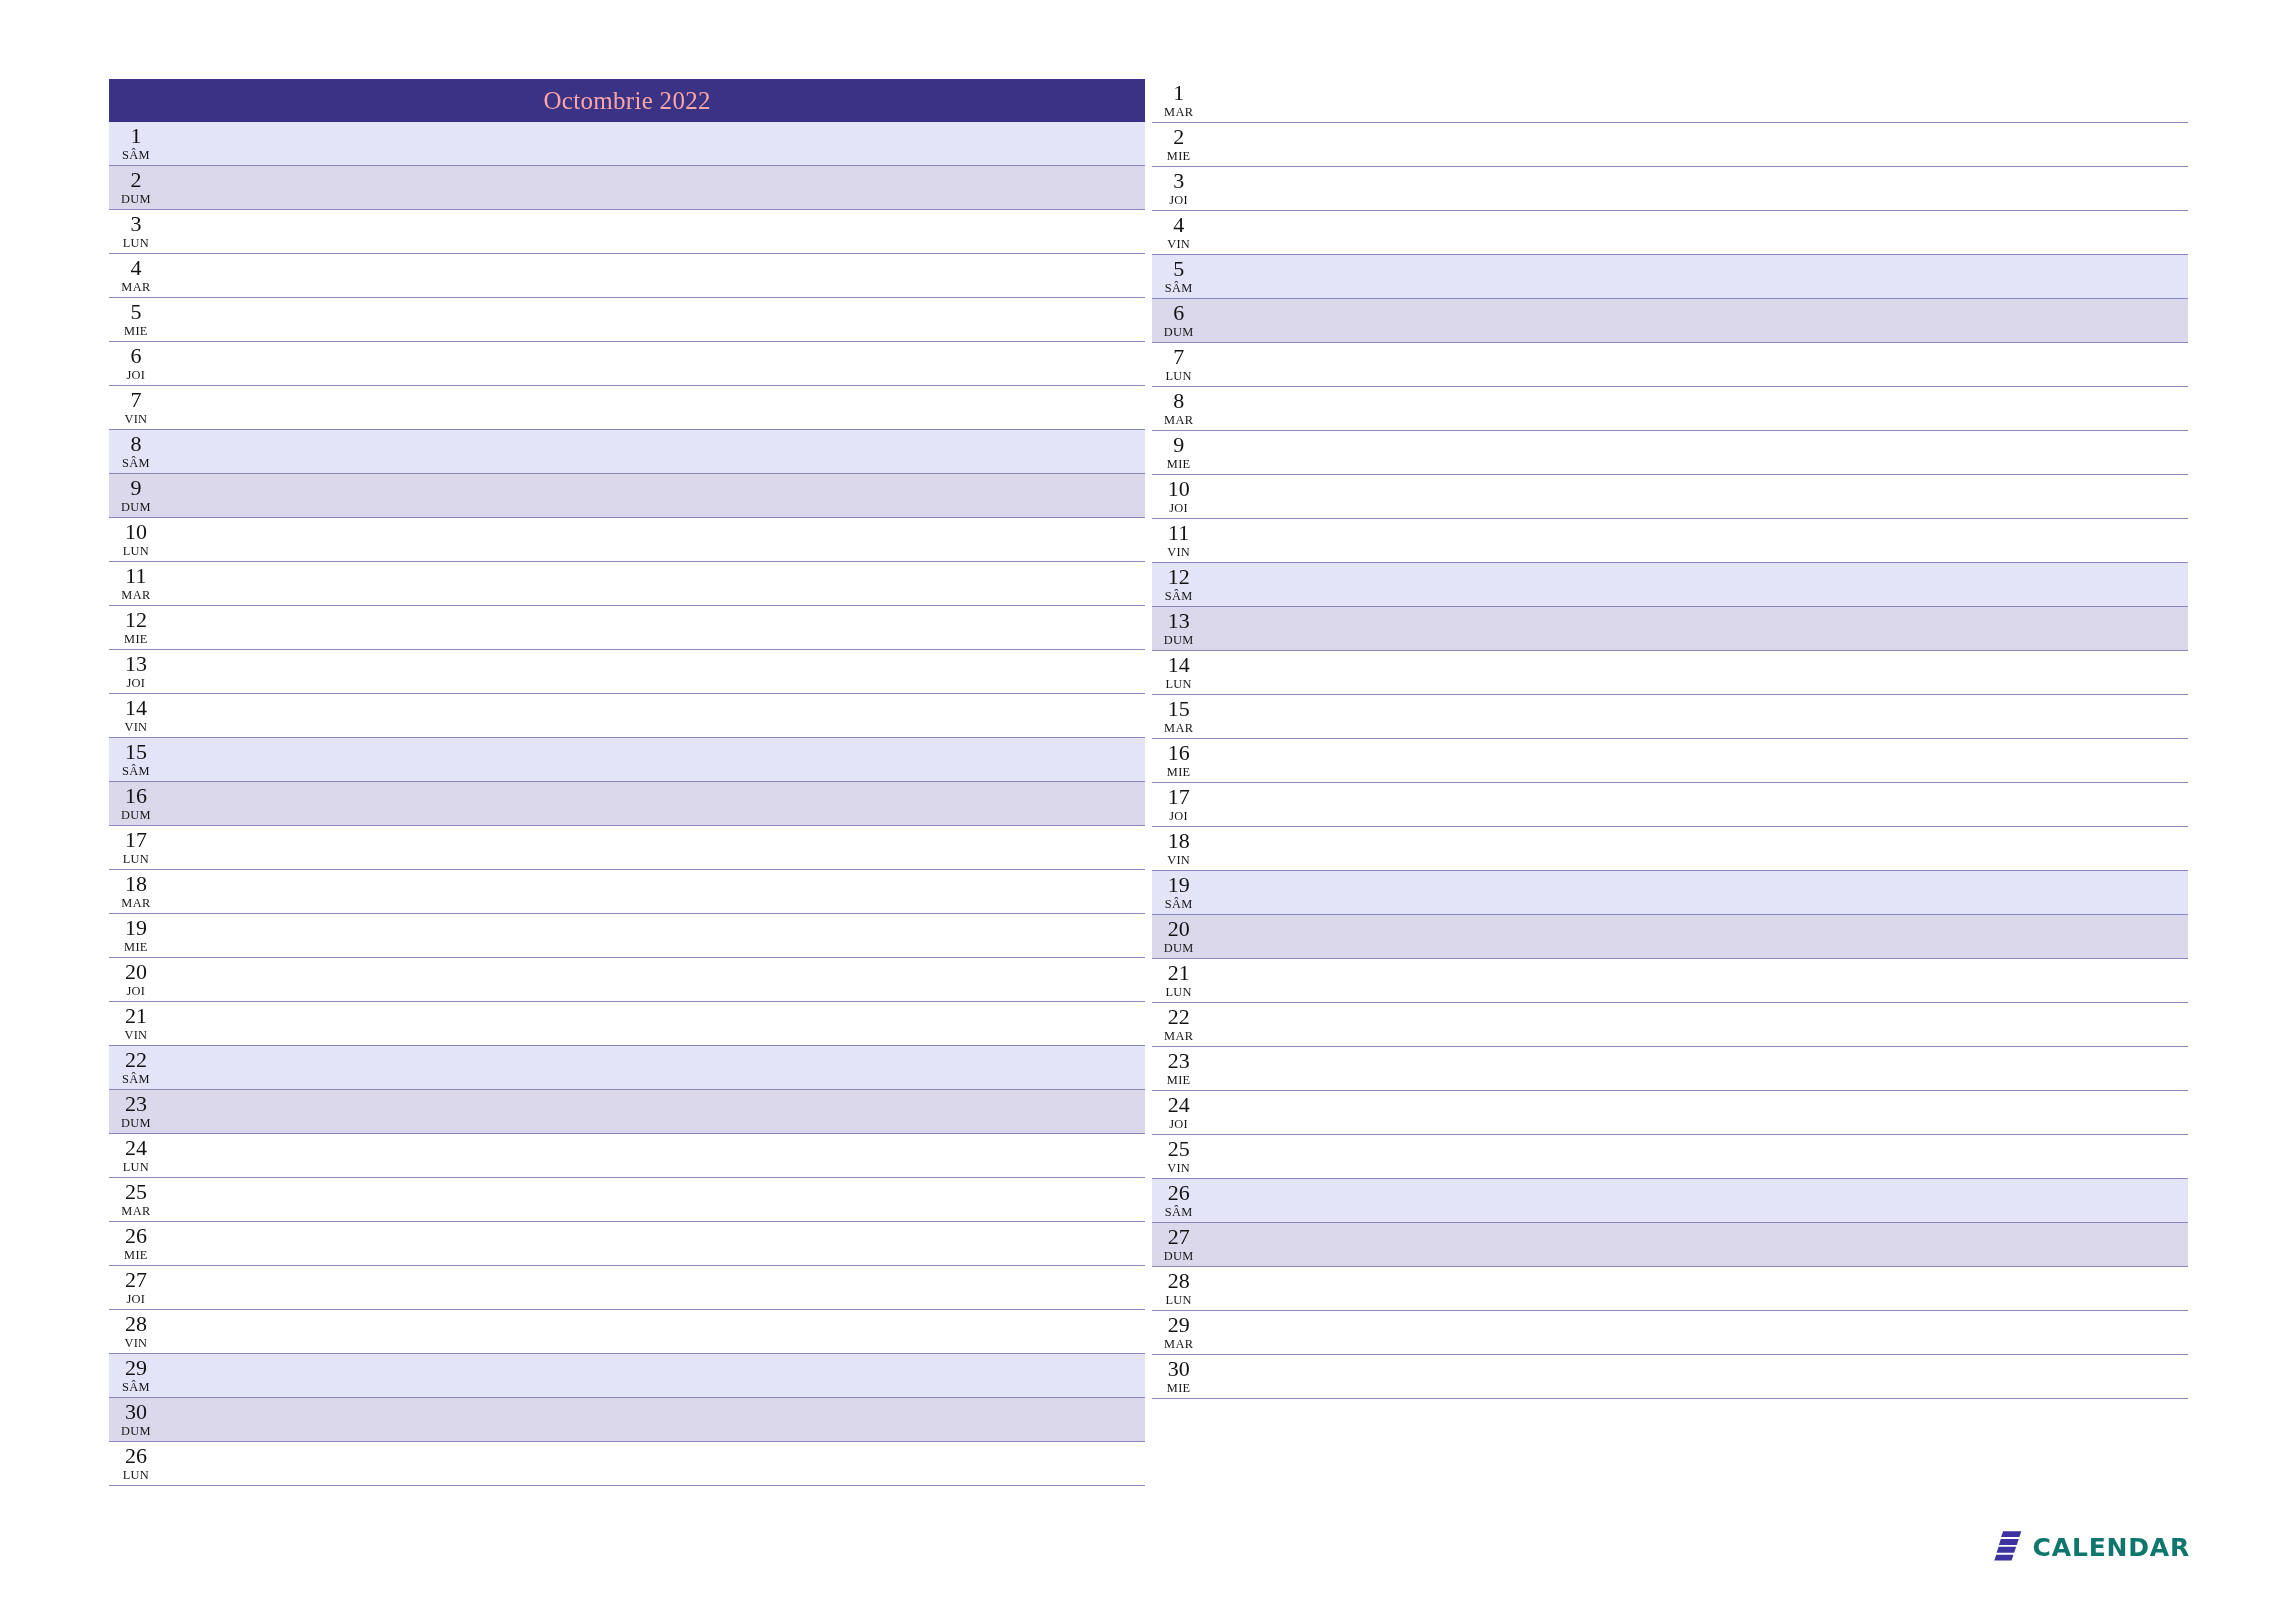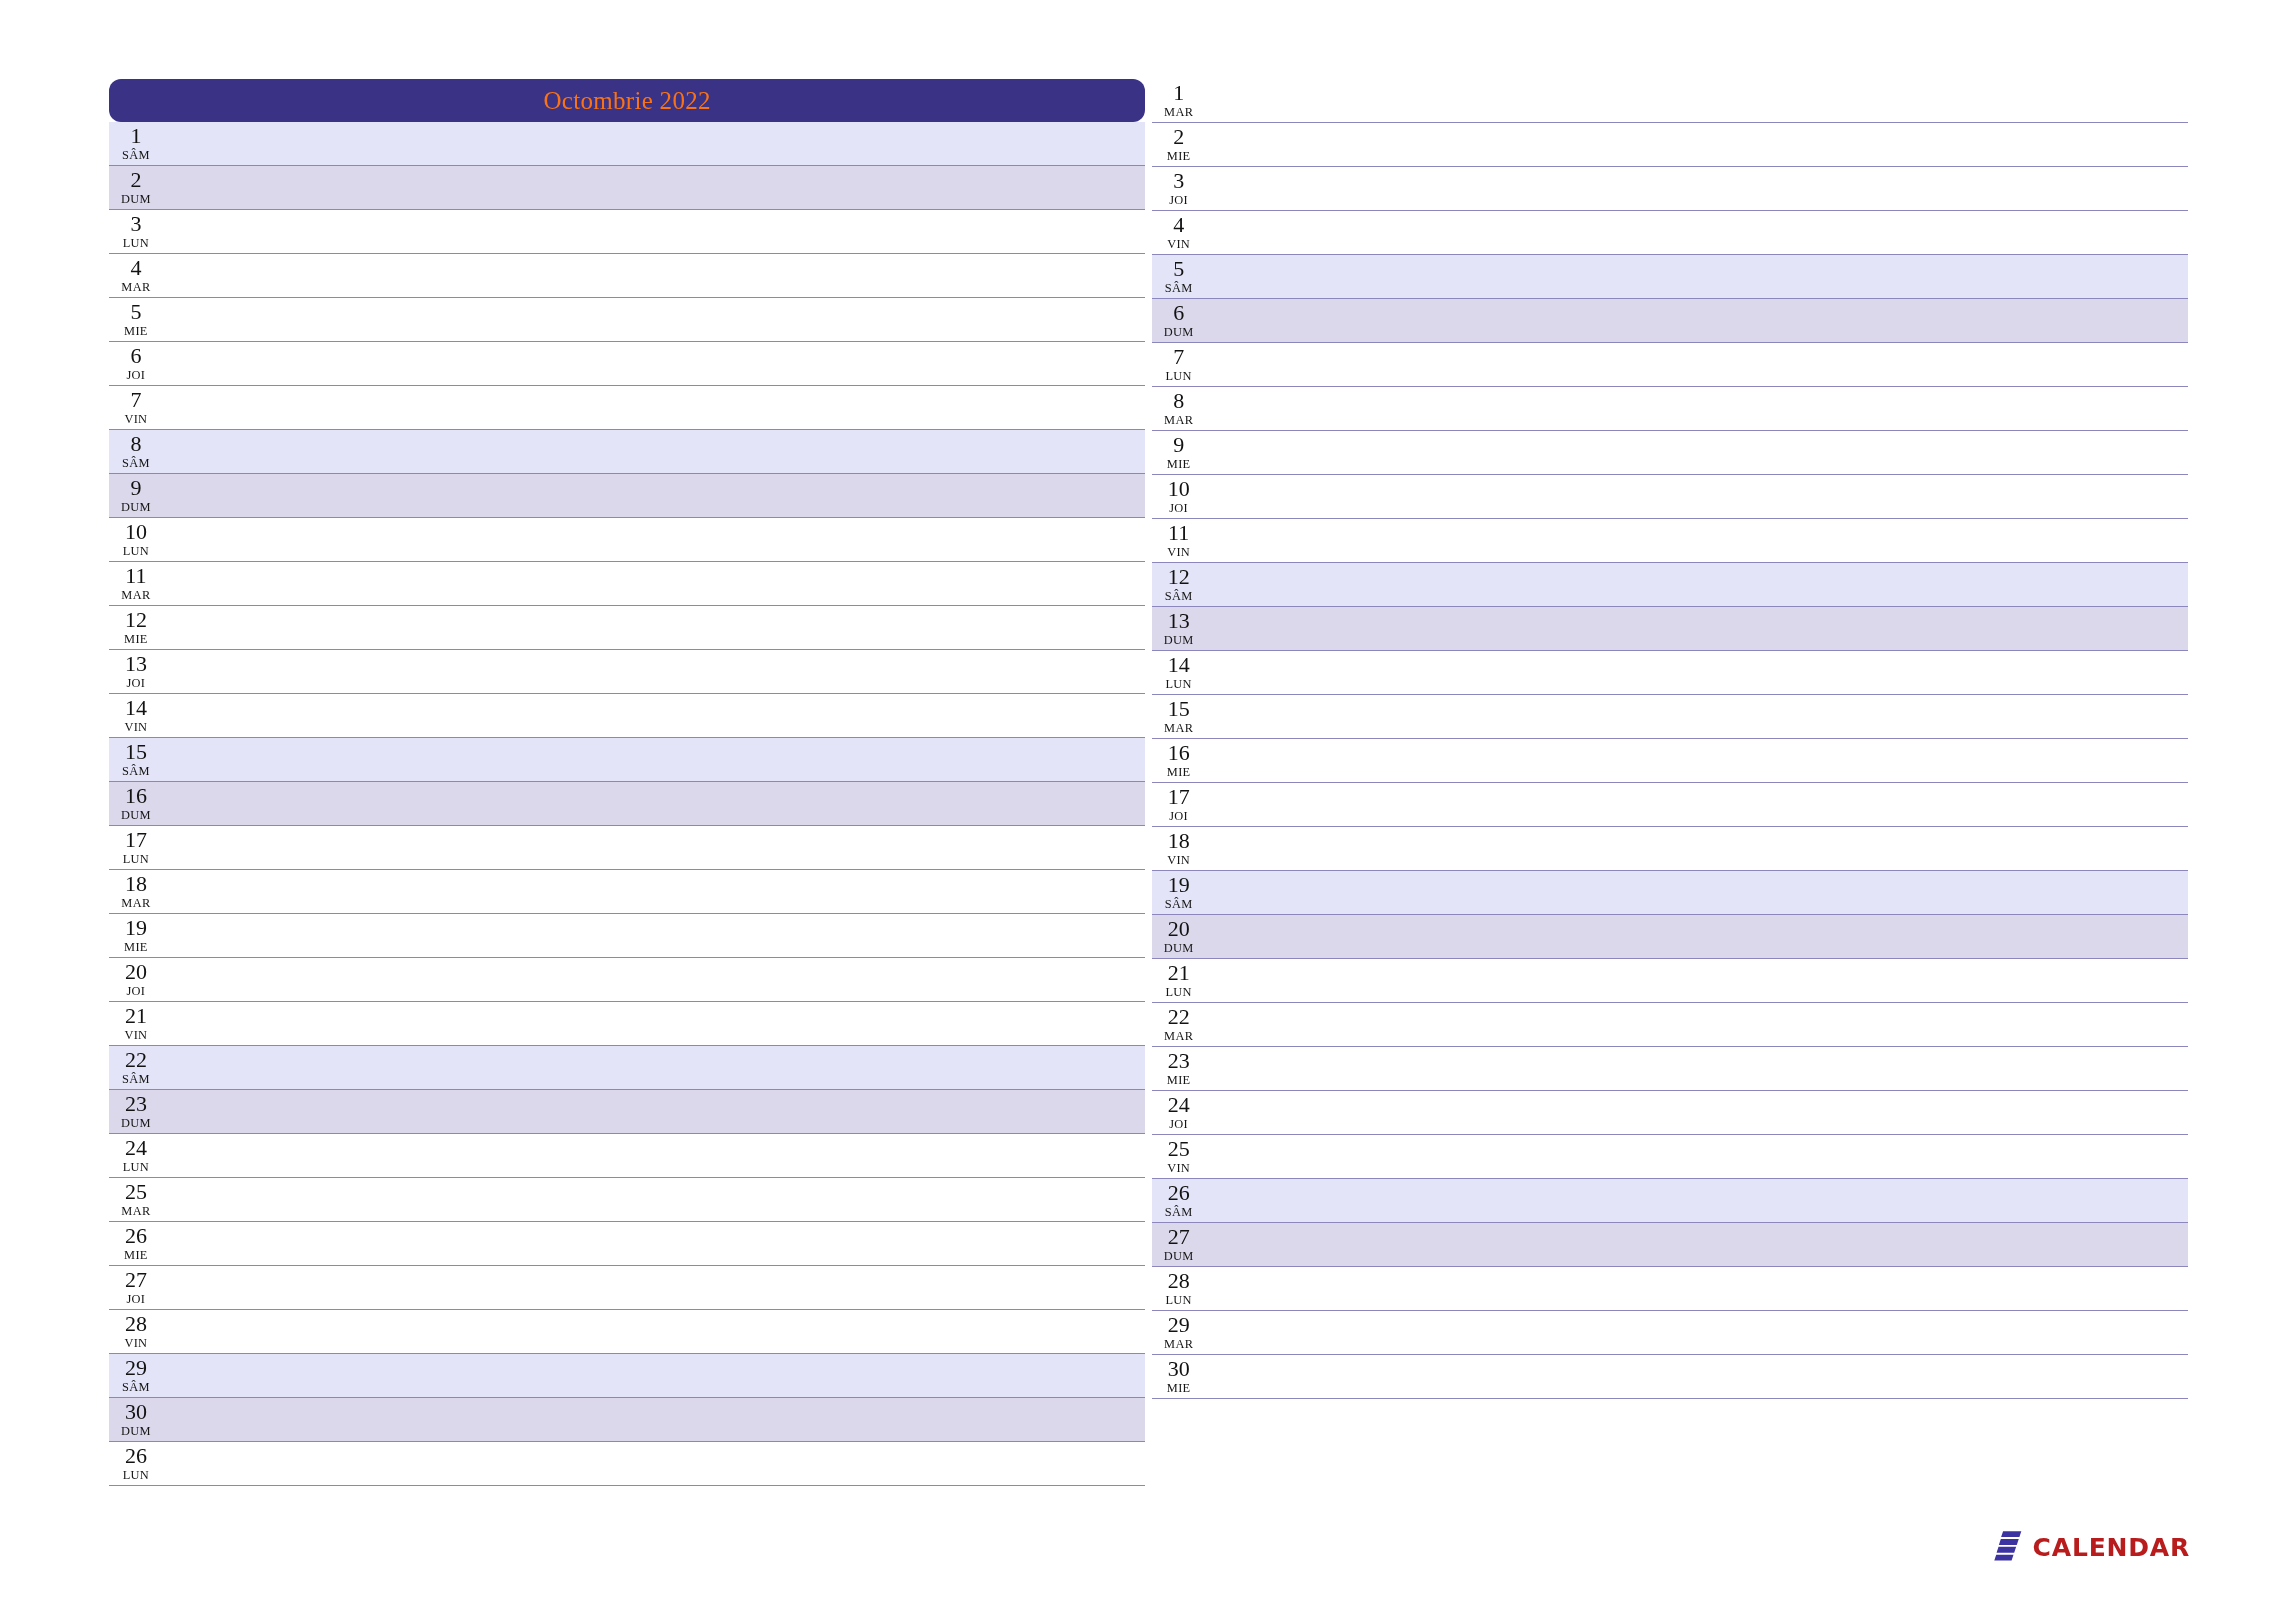--- a/index.html
+++ b/index.html
@@ -34,29 +34,28 @@
 
   .month-panel {
     width: 1039px;
     display: flex;
     flex-direction: column;
   }
 
   .month-header {
     height: 43px;
     background: #3a3285;
-    color: #f97316;
+    color: #fca5a5;
     display: flex;
     align-items: center;
     justify-content: center;
     font-size: 25px;
     font-weight: normal;
     letter-spacing: 0.3px;
     font-family: "Liberation Serif", "DejaVu Serif", serif;
-    border-radius: 12px;
   }
 
   .days-list {
     display: flex;
     flex-direction: column;
   }
 
   .day-row {
     position: relative;
     height: 44px;
@@ -113,21 +112,21 @@
     width: 30px;
     height: 33px;
     position: relative;
   }
 
   .brand-word {
     font-family: "DejaVu Sans", "Liberation Sans", sans-serif;
     font-weight: bold;
     font-size: 25px;
     letter-spacing: 0.8px;
-    color: #b91c1c;
+    color: #0f766e;
   }
 </style>
 </head>
 <body>
 
 <div class="page">
 
   <div class="planner">
       <div class="month-panel">
         <div class="month-header">Octombrie 2022</div>

